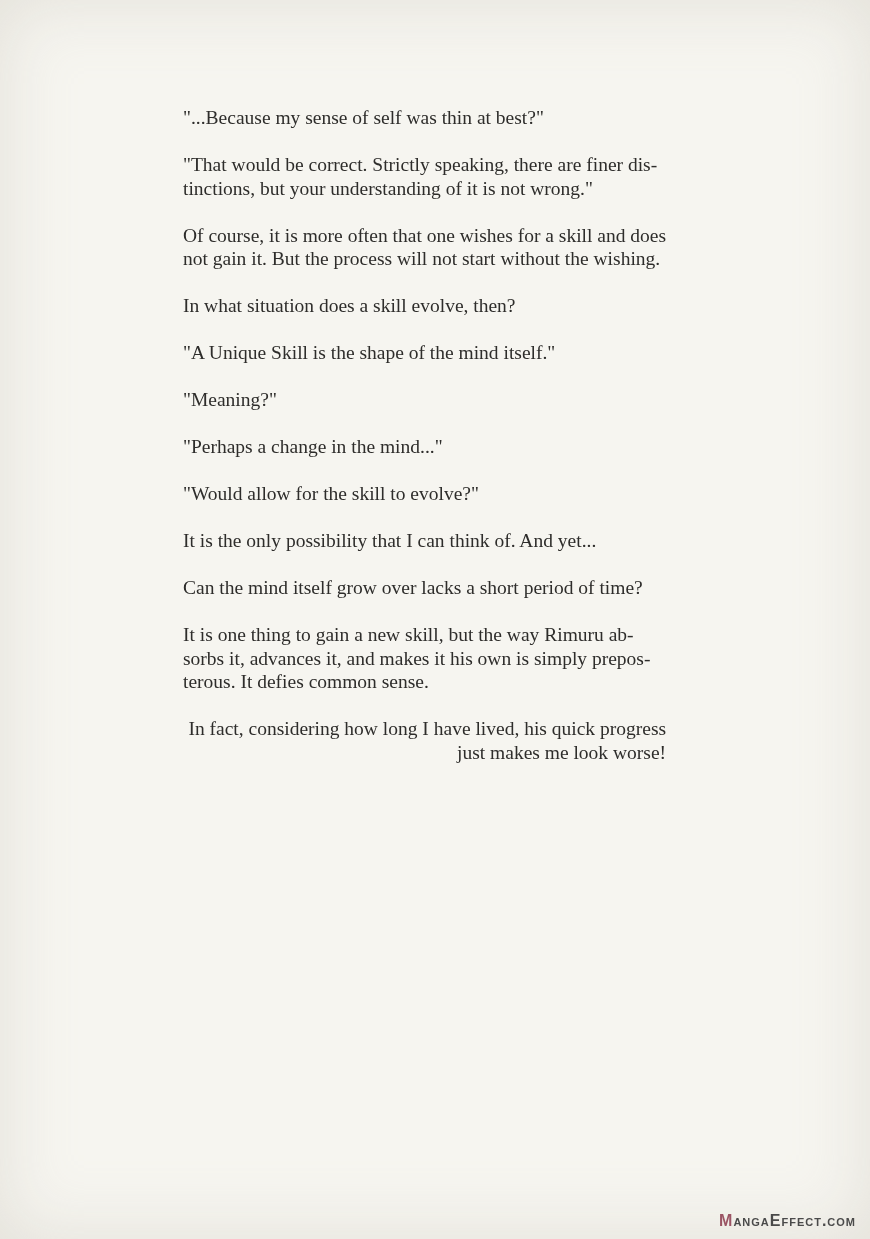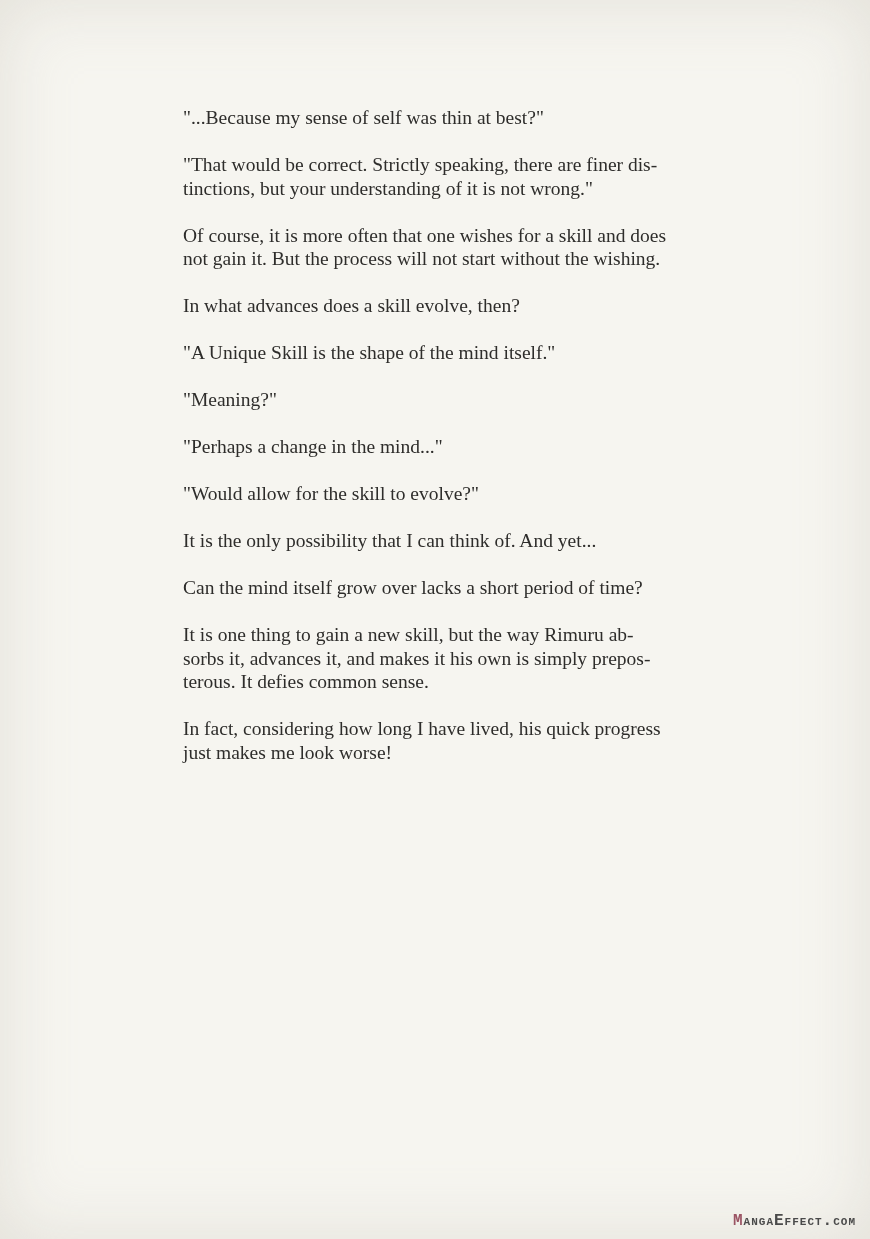--- a/index.html
+++ b/index.html
@@ -28,26 +28,27 @@
     font-size: 19.5px;
     line-height: 23.5px;
   }
   .para {
     margin: 0 0 23.5px 0;
     white-space: pre-line;
     text-align: left;
   }
   .para:last-child {
     margin-bottom: 1px;
+    text-align: right;
   }
   .watermark {
     position: absolute;
     right: 14px;
     bottom: 10px;
-    font-family: Liberation Mono, monospace;
+    font-family: Liberation Sans, sans-serif;
     font-variant: small-caps;
     font-weight: bold;
     font-size: 16px;
     letter-spacing: 1px;
     color: #4a4a4a;
     line-height: 1;
   }
   .watermark .wm-first {
     color: #9b5464;
   }
@@ -55,21 +56,21 @@
 </head>
 <body>
 
 <div class="page">
   <div class="content">
     <p class="para">"...Because my sense of self was thin at best?"</p>
     <p class="para">"That would be correct. Strictly speaking, there are finer dis-
 tinctions, but your understanding of it is not wrong."</p>
     <p class="para">Of course, it is more often that one wishes for a skill and does
 not gain it. But the process will not start without the wishing.</p>
-    <p class="para">In what advances does a skill evolve, then?</p>
+    <p class="para">In what situation does a skill evolve, then?</p>
     <p class="para">"A Unique Skill is the shape of the mind itself."</p>
     <p class="para">"Meaning?"</p>
     <p class="para">"Perhaps a change in the mind..."</p>
     <p class="para">"Would allow for the skill to evolve?"</p>
     <p class="para">It is the only possibility that I can think of. And yet...</p>
     <p class="para">Can the mind itself grow over lacks a short period of time?</p>
     <p class="para">It is one thing to gain a new skill, but the way Rimuru ab-
 sorbs it, advances it, and makes it his own is simply prepos-
 terous. It defies common sense.</p>
     <p class="para">In fact, considering how long I have lived, his quick progress

